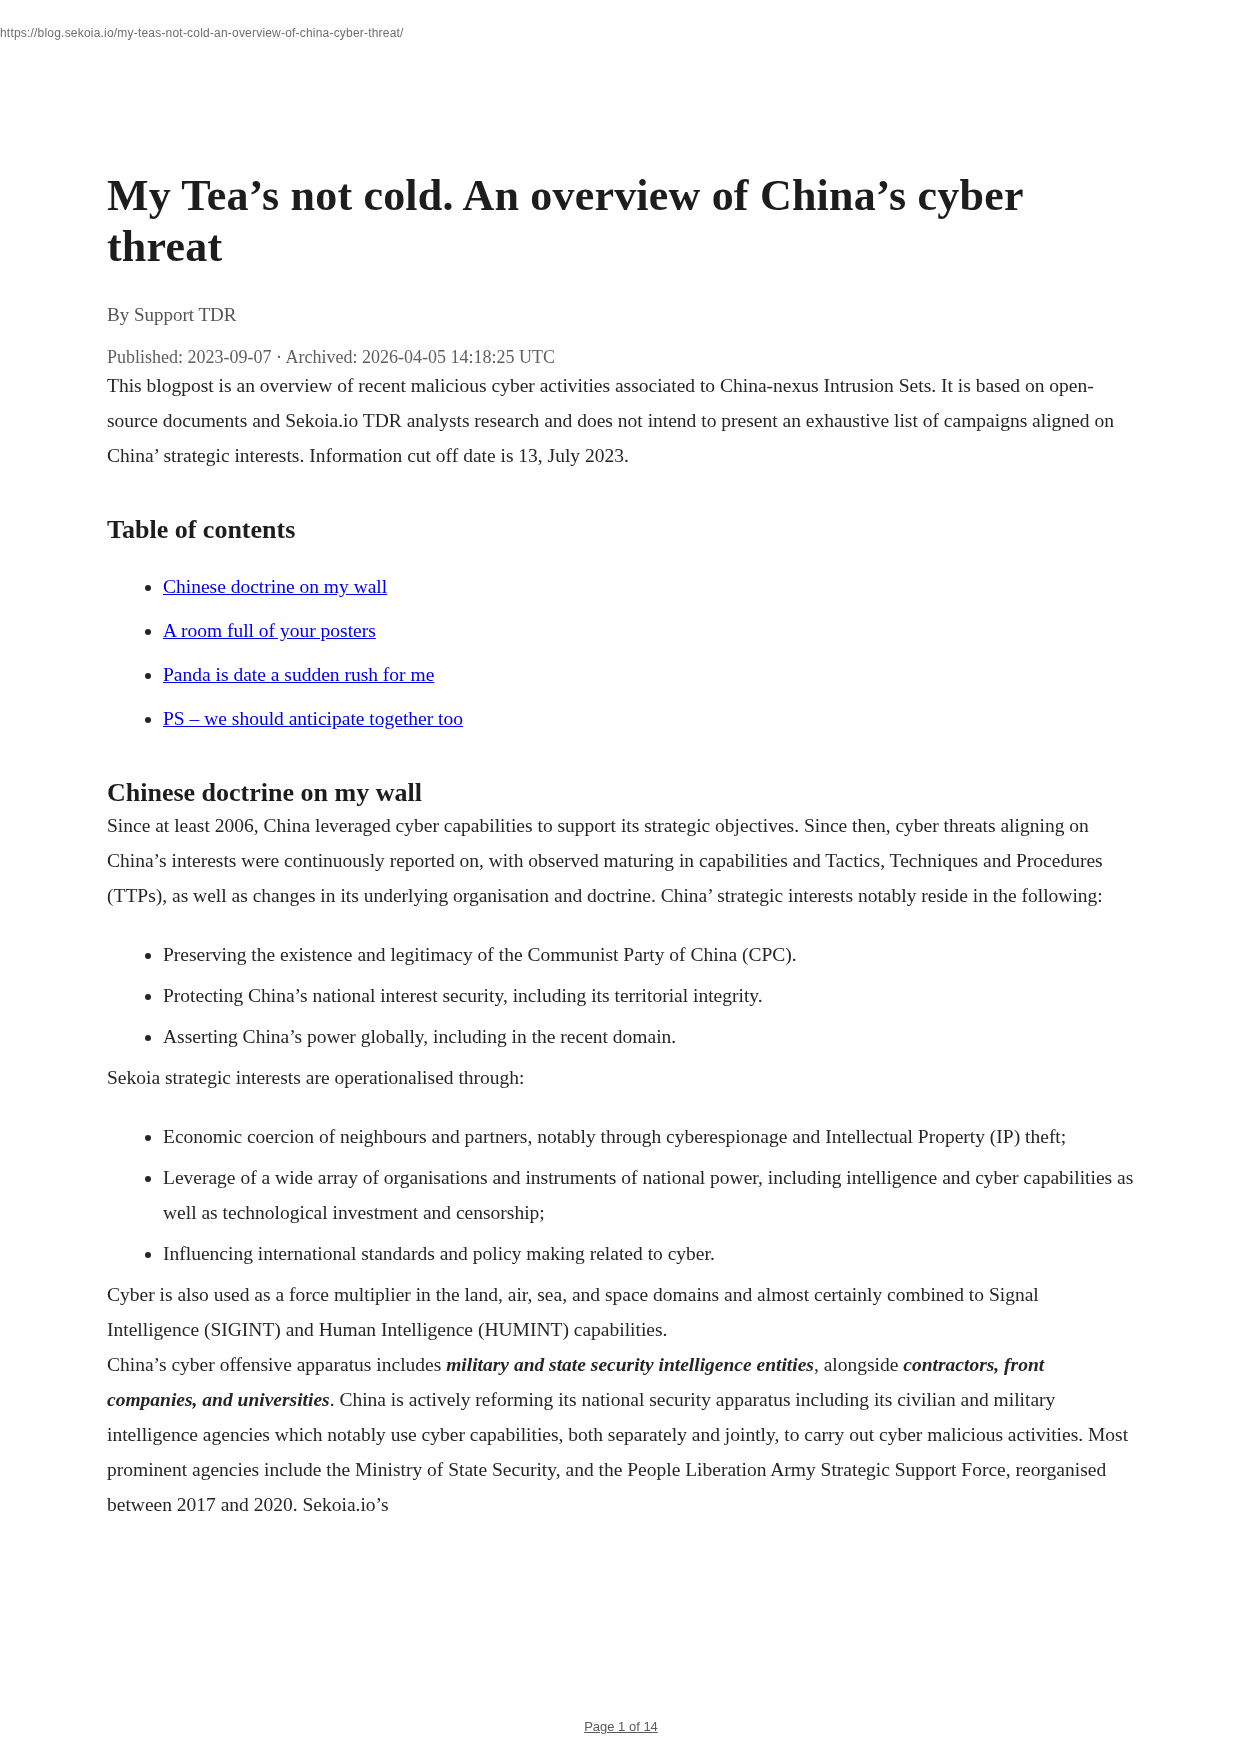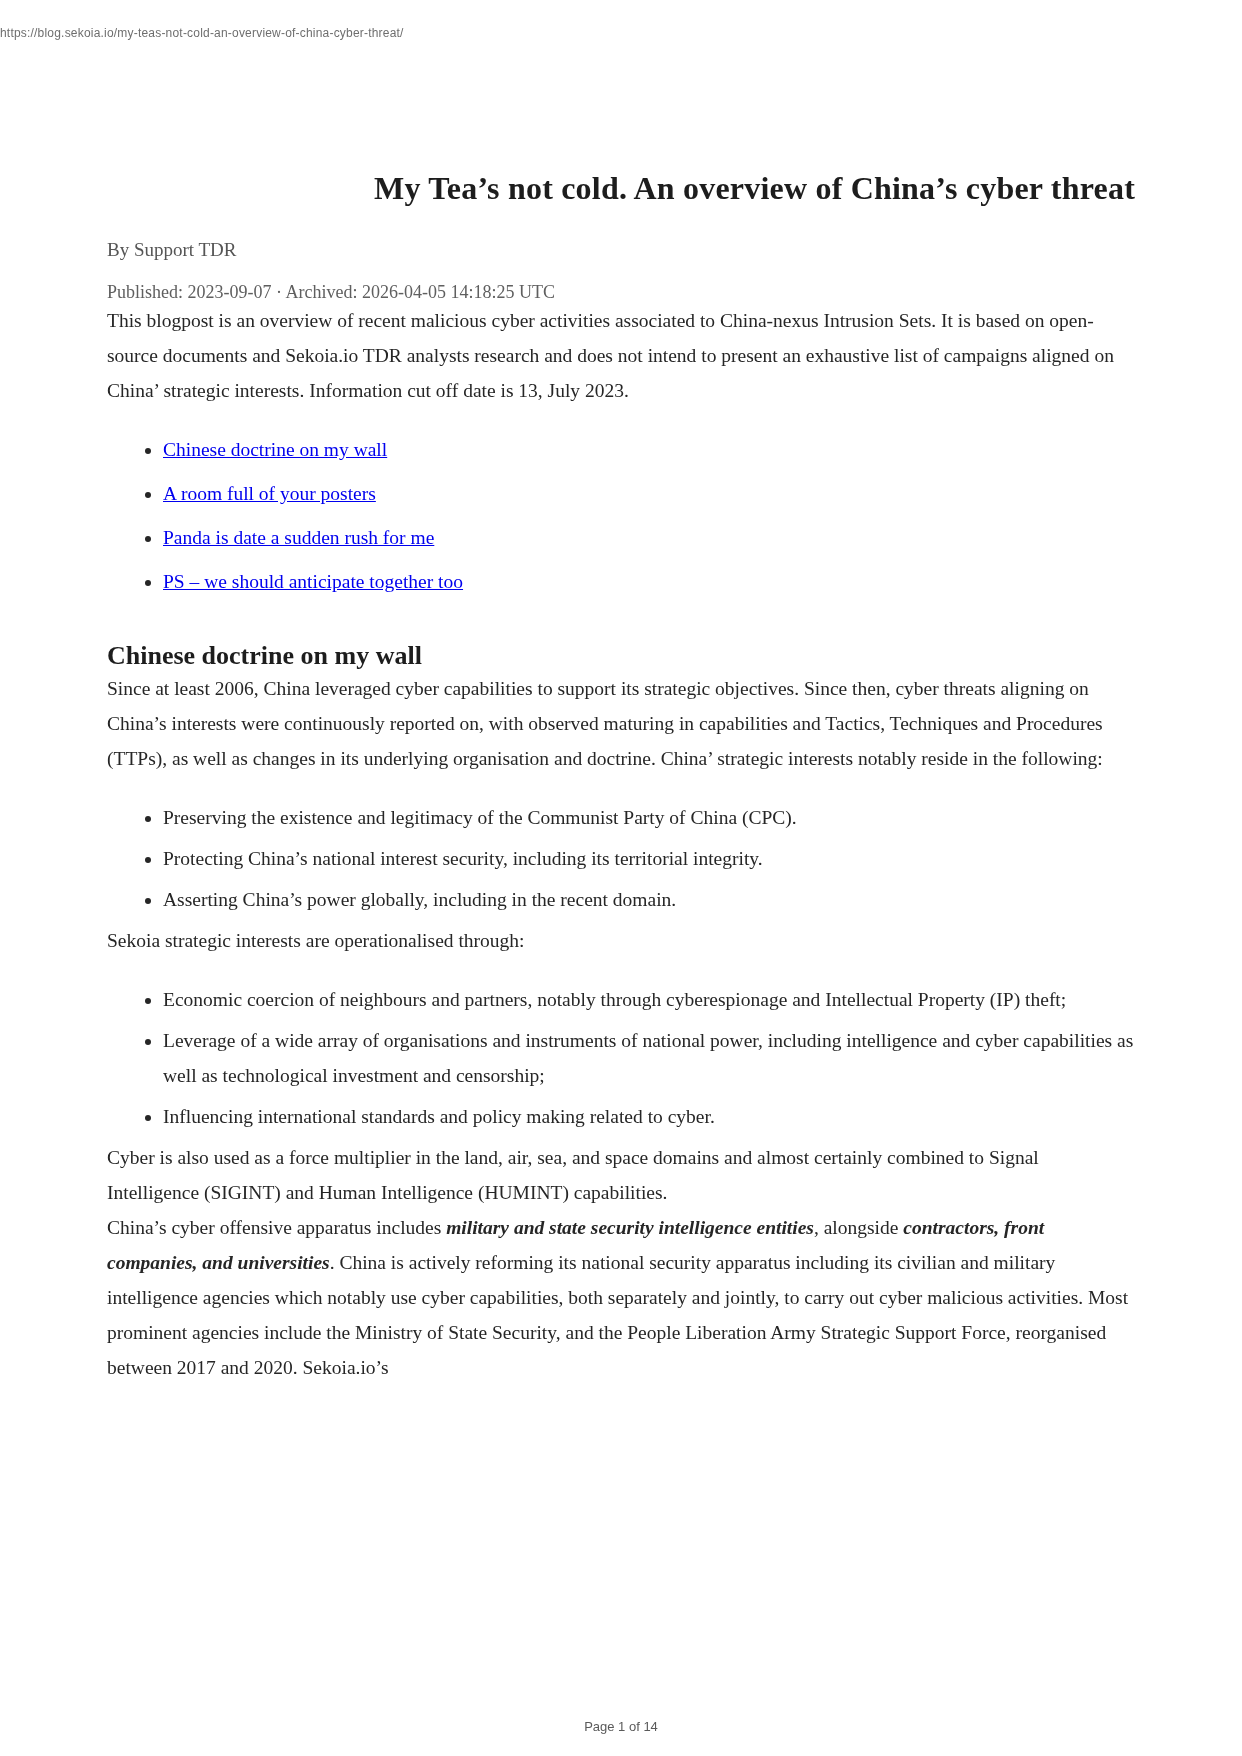--- a/index.html
+++ b/index.html
@@ -18,25 +18,24 @@
     font-family: "Liberation Sans", "DejaVu Sans", sans-serif;
     font-size: 12px;
     color: #6e6e6e;
     letter-spacing: 0.2px;
   }
   main {
     margin: 0 107px;
   }
   h1.article-title {
     margin-top: 130px;
-    font-size: 32px;
+    font-size: 44px;
     font-weight: bold;
     color: #1d1d1d;
     letter-spacing: 0.2px;
-    text-align: right;
   }
   .byline {
     margin-top: 32px;
     font-size: 19px;
     color: #555555;
   }
   .meta-line {
     margin-top: 21px;
     font-size: 18px;
     color: #5f5f5f;
@@ -70,37 +69,39 @@
   }
   .page-footer {
     position: absolute;
     left: 0;
     right: 0;
     bottom: 22px;
     text-align: center;
     font-family: "Liberation Sans", "DejaVu Sans", sans-serif;
     font-size: 13px;
     color: #5a5a5a;
+    text-decoration: underline;
   }
   b { font-weight: bold; font-style: italic; }
 </style>
 </head>
 <body>
 
 <header class="page-header">https://blog.sekoia.io/my-teas-not-cold-an-overview-of-china-cyber-threat/</header>
 
 <main>
   <h1 class="article-title">My Tea’s not cold. An overview of China’s cyber threat</h1>
 
   <p class="byline">By Support TDR</p>
 
   <p class="meta-line">Published: 2023-09-07 · Archived: 2026-04-05 14:18:25 UTC</p>
 
   <p class="body-text">This blogpost is an overview of recent malicious cyber activities associated to China-nexus Intrusion Sets. It is based on open-source documents and Sekoia.io TDR analysts research and does not intend to present an exhaustive list of campaigns aligned on China’ strategic interests. Information cut off date is 13, July 2023.</p>
 
+  <h2 class="section-heading">Table of contents</h2>
 
   <ul class="doc-list toc-list">
     <li><a href="#">Chinese doctrine on my wall</a></li>
     <li><a href="#">A room full of your posters</a></li>
     <li><a href="#">Panda is date a sudden rush for me</a></li>
     <li><a href="#">PS – we should anticipate together too</a></li>
   </ul>
 
   <h2 class="section-heading">Chinese doctrine on my wall</h2>
 

